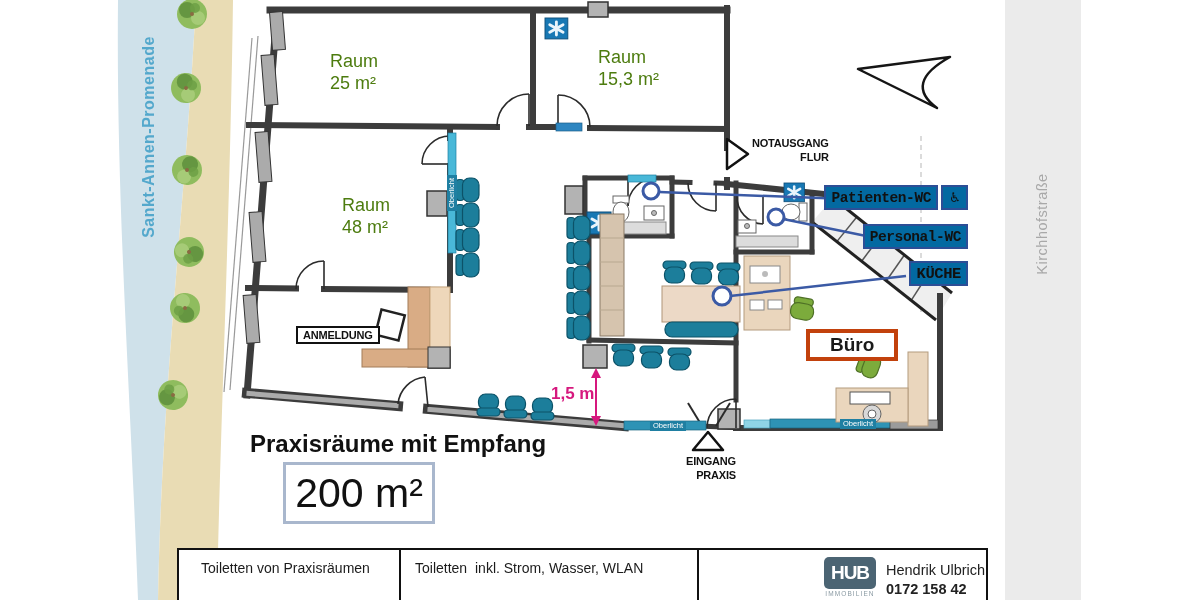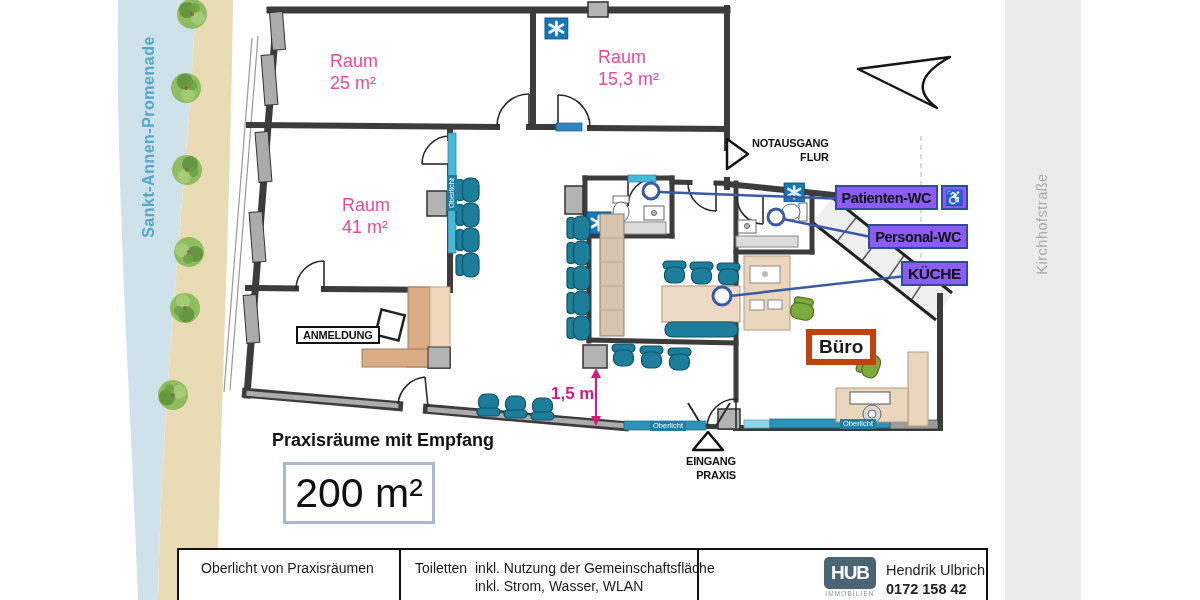--- a/index.html
+++ b/index.html
@@ -1,36 +1,36 @@
 <!DOCTYPE html>
 <html><head>
 <meta charset="utf-8">
 <style>
   html,body{margin:0;padding:0;background:#fff;}
   #canvas{position:relative;width:1200px;height:600px;background:#fff;overflow:hidden;
           font-family:"Liberation Sans",sans-serif;}
   #plan-svg{position:absolute;left:0;top:0;}
-  .lbl{position:absolute;white-space:nowrap;color:#ec4899;font-family:"Liberation Sans",sans-serif;}
+  .lbl{position:absolute;white-space:nowrap;color:#4d7c0f;font-family:"Liberation Sans",sans-serif;}
   .room{font-size:18px;line-height:22px;}
   .vtext{transform:translate(-50%,-50%) rotate(-90deg);}
   .street-left{left:149px;top:137px;font-size:16px;font-weight:600;color:#54a8cc;letter-spacing:.5px;}
   .street-right{left:1042px;top:224px;font-size:14.5px;font-weight:500;color:#a8a8a8;letter-spacing:.5px;}
   .exit-label{font-size:11px;line-height:14px;font-weight:700;letter-spacing:-.2px;color:#111;text-align:right;}
-  .cobox{position:absolute;display:inline-flex;align-items:center;background:#8b5cf6;
+  .cobox{position:absolute;display:inline-flex;align-items:center;background:#0369a1;
          border:2.5px solid #2d4e96;height:21px;padding:0 5px;font-weight:700;
-         font-size:14.5px;letter-spacing:-.4px;color:#111;}
+         font-size:14.5px;letter-spacing:-.4px;color:#111;font-family:Liberation Mono, monospace;}
   .wcico{justify-content:center;width:19px;padding:0 2px;font-size:15px;}
-  .buero-box{position:absolute;left:806px;top:329px;background:#fff;border:6px solid #c2410c;
-             padding:1px 7px;font-size:19px;font-weight:700;color:#1a1a1a;}
+  .buero-box{position:absolute;left:806px;top:329px;background:#fff;border:4px solid #c2410c;
+             padding:1px 20px;font-size:19px;font-weight:700;color:#1a1a1a;}
   .anmeldung-box{position:absolute;left:296px;top:326px;background:#fff;border:2px solid #111;
                  padding:1px 5px;font-size:11px;font-weight:700;letter-spacing:-.2px;color:#111;}
   .ob-label{position:absolute;background:#1f7fa2;color:#fff;font-size:7.5px;line-height:10px;
             padding:0 3px;font-weight:400;}
   .dim-label{left:551px;top:384px;font-size:17px;font-weight:700;color:#d6187e;}
-  .plan-title{left:250px;top:430px;font-size:18px;font-weight:700;color:#111;margin-left:22px;}
+  .plan-title{left:250px;top:430px;font-size:24px;font-weight:700;color:#111;}
   .area-box{position:absolute;left:247px;top:462px;width:146px;height:56px;background:#fff;
             border:3px solid #a9b7cd;display:flex;align-items:center;justify-content:center;
             font-size:41px;color:#111;margin-left:36px;}
   .bar{position:absolute;left:177px;top:548px;width:807px;height:50px;background:#fff;
        border:2px solid #111;overflow:hidden;}
   .bar .cell-text{position:absolute;font-size:14px;line-height:18px;color:#1b1b1b;}
   .divider{position:absolute;top:0;bottom:0;width:2px;background:#111;}
   .logo-box{position:absolute;left:645px;top:7px;width:52px;height:32px;background:#4b6473;
             border-radius:5px;display:flex;align-items:center;justify-content:center;
             color:#fff;font-weight:700;font-size:19px;letter-spacing:-1px;}
@@ -306,21 +306,21 @@
 <div class="lbl room" style="left:330px;top:50px">
   <div>Raum</div>
   <div>25 m²</div>
 </div>
 <div class="lbl room" style="left:598px;top:46px">
   <div>Raum</div>
   <div>15,3 m²</div>
 </div>
 <div class="lbl room" style="left:342px;top:194px">
   <div>Raum</div>
-  <div>41 m²</div>
+  <div>48 m²</div>
 </div>
 
 <div class="lbl exit-label" style="left:752px;top:136px">
   <div>NOTAUSGANG</div>
   <div>FLUR</div>
 </div>
 <div class="lbl exit-label" style="left:686px;top:454px">
   <div>EINGANG</div>
   <div>PRAXIS</div>
 </div>
@@ -336,26 +336,25 @@
 <div class="ob-label" style="left:668px;top:421px;transform:translateX(-50%)">Oberlicht</div>
 <div class="ob-label" style="left:858px;top:419px;transform:translateX(-50%)">Oberlicht</div>
 
 <div class="lbl dim-label">1,5 m</div>
 
 <div class="lbl plan-title">Praxisräume mit Empfang</div>
 <div class="area-box">200 m²</div>
 
 <div class="bar">
   <div class="cell-text" style="left:22px;top:9px">
-    <div>Oberlicht von Praxisräumen</div>
+    <div>Toiletten von Praxisräumen</div>
   </div>
   <div class="divider" style="left:220px"></div>
   <div class="cell-text" style="left:236px;top:9px">Toiletten</div>
   <div class="cell-text" style="left:296px;top:9px">
-    <div>inkl. Nutzung der Gemeinschaftsfläche</div>
     <div>inkl. Strom, Wasser, WLAN</div>
   </div>
   <div class="divider" style="left:518px"></div>
   <div class="logo-box">HUB</div>
   <div class="logo-sub">IMMOBILIEN</div>
   <div class="contact">
     <div>Hendrik Ulbrich</div>
     <div style="font-weight:600">0172 158 42 66</div>
   </div>
 </div>

